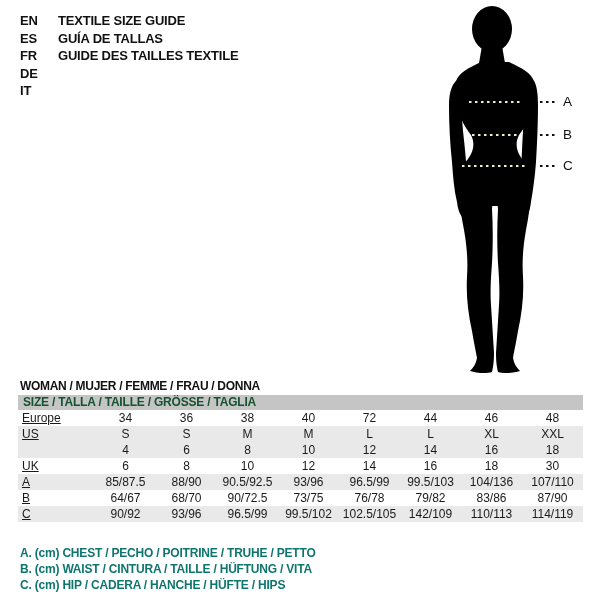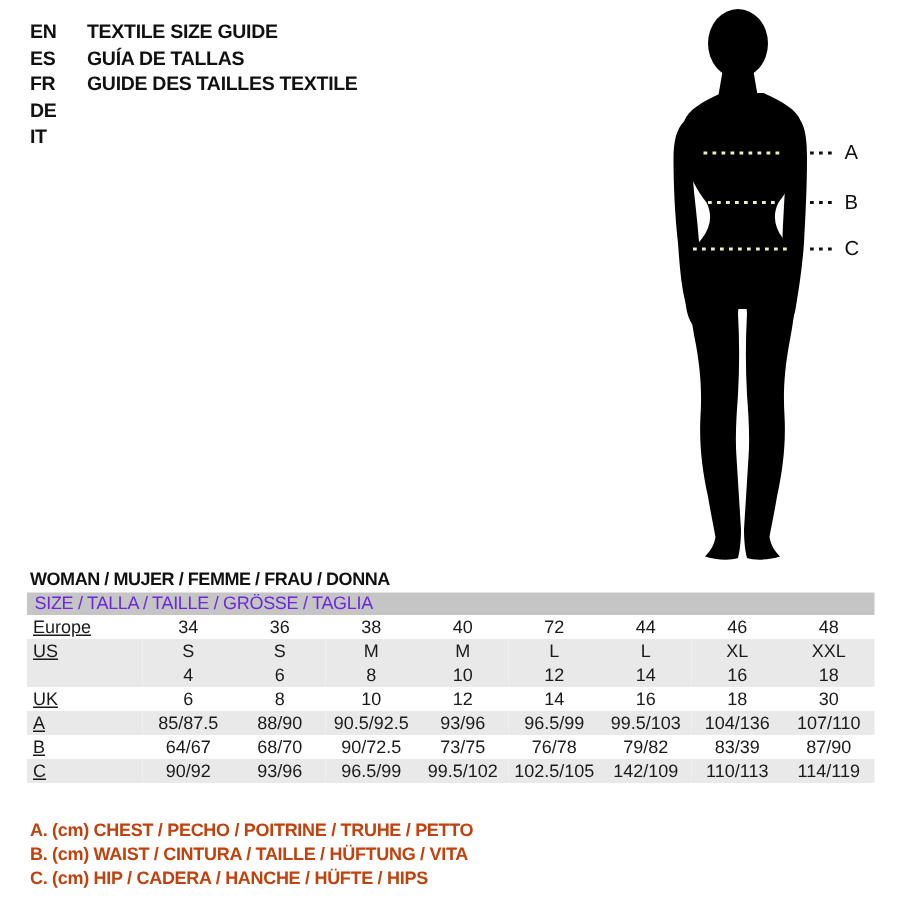--- a/index.html
+++ b/index.html
@@ -22,28 +22,28 @@
   .pale-dots { stroke:var(--measure-dots-on-body,#edf0c0); stroke-width:2; stroke-dasharray:2.5 3.5; }
   .dark-dots { stroke:var(--measure-dots-outside,#111); stroke-width:2; stroke-dasharray:2.5 3.5; }
   .silhouette { fill:var(--silhouette,#000); }
 
   
   .section-title { position:absolute; left:20px; top:368px; font-size:12px; font-weight:bold; letter-spacing:-0.3px; color:#111;margin-top:11px; }
 
   
   .size-table { position:absolute; left:18px; top:395px; width:565px; border-collapse:collapse; table-layout:fixed; }
   .size-table col.label-col { width:77px; }
-  .size-table th { background:var(--header-gray,#c5c5c5); height:15px; line-height:15px; text-align:left; padding-left:5px; font-weight:normal; font-size:12px; letter-spacing:-0.2px; color:#6d28d9; }
+  .size-table th { background:var(--header-gray,#c5c5c5); height:15px; line-height:15px; text-align:left; padding-left:5px; font-weight:bold; font-size:12px; letter-spacing:-0.2px; color:#14532d; }
   .size-table td { height:16px; line-height:16px; text-align:center; font-size:12px; color:#1a1a1a; white-space:nowrap; }
   .size-table td.row-label { text-align:left; padding-left:4px;text-decoration:underline; }
   .size-table tr.shaded { background:var(--stripe-gray,#e9e9e9); }
 
   
   .legend { position:absolute; left:20px; top:545px; }
-  .legend-line { font-size:12px; font-weight:bold; letter-spacing:-0.2px; line-height:16px; color:#c2410c; }
+  .legend-line { font-size:12px; font-weight:bold; letter-spacing:-0.2px; line-height:16px; color:#0f766e; }
 </style>
 </head>
 <body>
 
 <div class="page">
 
   <div class="lang-list">
       <div class="lang-row">
         <span class="lang-code">EN</span>
         <span class="lang-label">TEXTILE SIZE GUIDE</span>
@@ -165,21 +165,21 @@
           <td>107/110</td>
         </tr>
         <tr>
           <td class="row-label">B</td>
           <td>64/67</td>
           <td>68/70</td>
           <td>90/72.5</td>
           <td>73/75</td>
           <td>76/78</td>
           <td>79/82</td>
-          <td>83/39</td>
+          <td>83/86</td>
           <td>87/90</td>
         </tr>
         <tr class="shaded">
           <td class="row-label">C</td>
           <td>90/92</td>
           <td>93/96</td>
           <td>96.5/99</td>
           <td>99.5/102</td>
           <td>102.5/105</td>
           <td>142/109</td>

